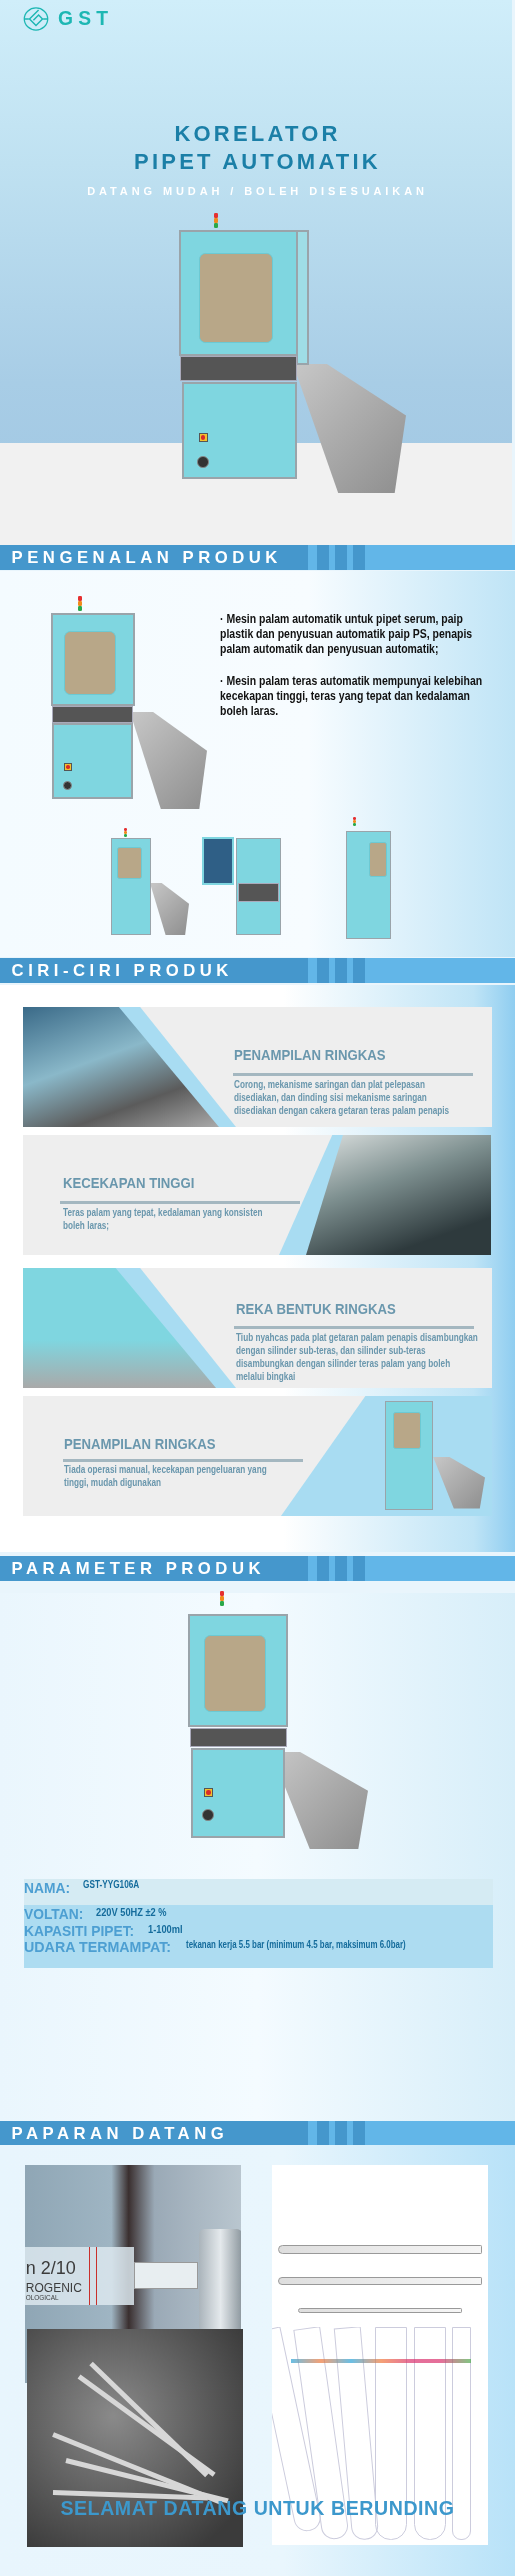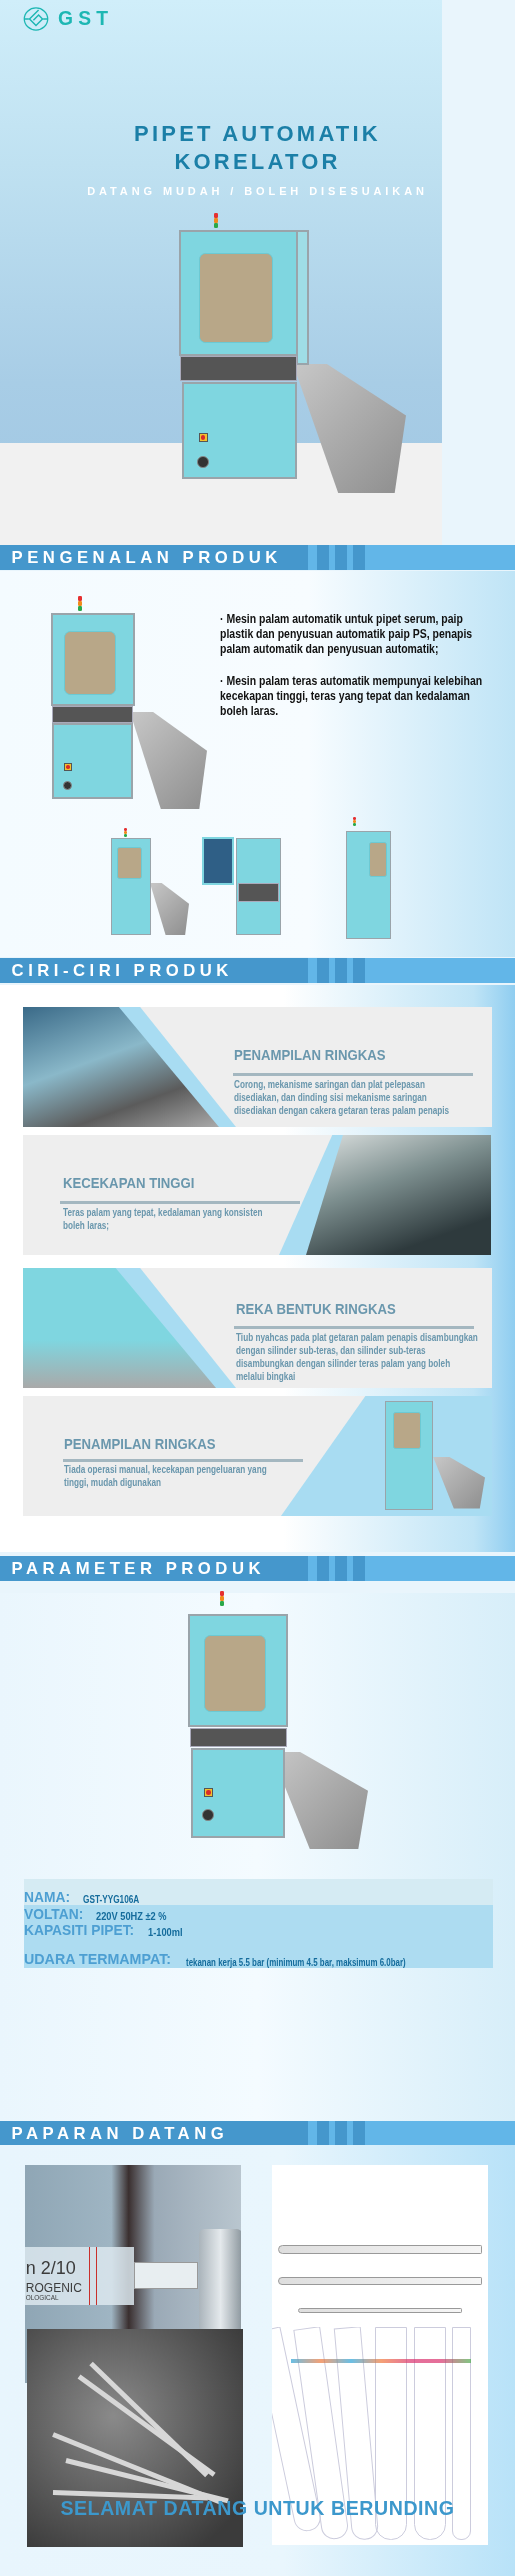--- a/index.html
+++ b/index.html
@@ -1,19 +1,19 @@
 <!DOCTYPE html>
 <html style="font-size:10.3px"><head>
 <meta charset="utf-8">
 <style>
   * { box-sizing: border-box; margin: 0; padding: 0; }
   body { width: 515px; height: 2576px; overflow: hidden; font-family: "Liberation Sans", sans-serif; background: #e9f5fc; position: relative; }
 
   
-  .hero { position: absolute; left: 0; top: 0; width: 442px; height: 546px;
+  .hero { position: absolute; left: 0; top: 0; width: 512px; height: 546px;
     background: linear-gradient(180deg, #d0eefa 0%, #bfe1f1 30%, #a8cde6 70%, #9fc6e2 100%); overflow: hidden; }
   .hero .floor { position: absolute; left: 0; top: 443px; width: 515px; height: 103px; background: #f1f1f1; }
   .logo { position: absolute; left: 23px; top: 6.4px; display: flex; align-items: center; gap: 9px; }
   .logo-mark { width: 26px; height: 26px; }
   .logo-text { font-size: 19.3px; font-weight: bold; letter-spacing: 5.2px; color: #1db7b3; }
   .hero-title { position: absolute; left: 0; width: 515px; text-align: center; color: #1b7fa7; font-weight: bold; font-size: 22px; letter-spacing: 3.2px; line-height: 28px; top: 120px; }
   .hero-sub { position: absolute; left: 0; width: 515px; text-align: center; top: 185px; color: #fff; font-weight: bold; font-size: 11px; letter-spacing: 3.9px; }
 
   
   .machine { position: absolute; }
@@ -44,21 +44,21 @@
   .card { position: absolute; left: 23px; width: 469px; height: 184px; background: #eeeeee; overflow: hidden; }
   .card .tri { position: absolute; top: 0; height: 100%; background: #a8dcf2; }
   .card .photo { position: absolute; top: 0; height: 100%; background: linear-gradient(160deg,#3a6a88,#8ab8c9 40%,#5b5b5b 70%,#b3b3b3); }
   .card h3 { position: absolute; font-size: 15.5px; color: #6a97ad; font-weight: bold; font-family: "Liberation Sans", sans-serif; transform: scaleX(0.85); transform-origin: left top; white-space: nowrap; }
   .card .rule { position: absolute; height: 3.2px; background: #a4b7c0; }
   .card .desc { position: absolute; font-size: 10px; color: #6a97ad; font-weight: bold; line-height: 13px; transform: scaleX(0.82); transform-origin: left top; }
 
   
   .param-bg { position: absolute; left: 0; top: 1593px; width: 515px; height: 528px; background: linear-gradient(90deg,#eaf6fd 0%,#f4fbff 50%,#d7eef9 100%); }
   .ptable { position: absolute; left: 24px; top: 1879px; width: 469px; }
-  .prow { display: flex; align-items: flex-end; white-space: nowrap; }
+  .prow { display: flex; align-items: flex-start; white-space: nowrap; }
   .prow .k { font-weight: bold; color: #4d9fd2; font-size: 15px; transform: scaleX(0.92); transform-origin: left center; }
   .prow .v { font-weight: bold; color: #156c9c; font-size: 10.3px; margin-left: 3.9px; transform: scaleX(0.8); transform-origin: left center; }
 
   
   .samp-bg { position: absolute; left: 0; top: 2145px; width: 515px; height: 431px; background: linear-gradient(90deg,#e8f5fd 0%,#e9f6fd 55%,#b8e2f8 100%); }
   .sample { position: absolute; width: 216px; height: 218px; overflow: hidden; }
   .closing { position: absolute; left: 0; top: 2496px; width: 515px; text-align: center; color: #3c98cc; font-weight: bold; font-size: 20.6px; letter-spacing: 0.6px; transform: scaleX(0.95); }
 </style>
 </head>
 <body>
@@ -69,22 +69,22 @@
   <div class="logo">
     <svg class="logo-mark" viewBox="0 0 40 40">
       <ellipse cx="20" cy="20" rx="18" ry="17" fill="none" stroke="#1db7b3" stroke-width="2"></ellipse>
       <path d="M24 6 L10 20 L20 30 L30 20 L24 14 L16 22" fill="none" stroke="#1db7b3" stroke-width="2.2"></path>
       <path d="M3 20 H9 M31 20 H37" stroke="#1db7b3" stroke-width="2"></path>
     </svg>
     <span class="logo-text">GST</span>
   </div>
 
   <div class="hero-title">
+    <div>KORELATOR</div>
     <div>PIPET AUTOMATIK</div>
-    <div>KORELATOR</div>
   </div>
   <div class="hero-sub">DATANG MUDAH / BOLEH DISESUAIKAN</div>
 
   <div class="machine" style="left:174px;top:213px;width:232px;height:296px;">
     <div class="m-light" style="left:40px;top:0;">
         <i style="background:#e53030"></i>
         <i style="background:#f08a1c"></i>
         <i style="background:#2aa84a"></i>
       </div>
     <div class="m-hopper" style="left:119px;top:151px;width:113px;height:129px;"></div>

